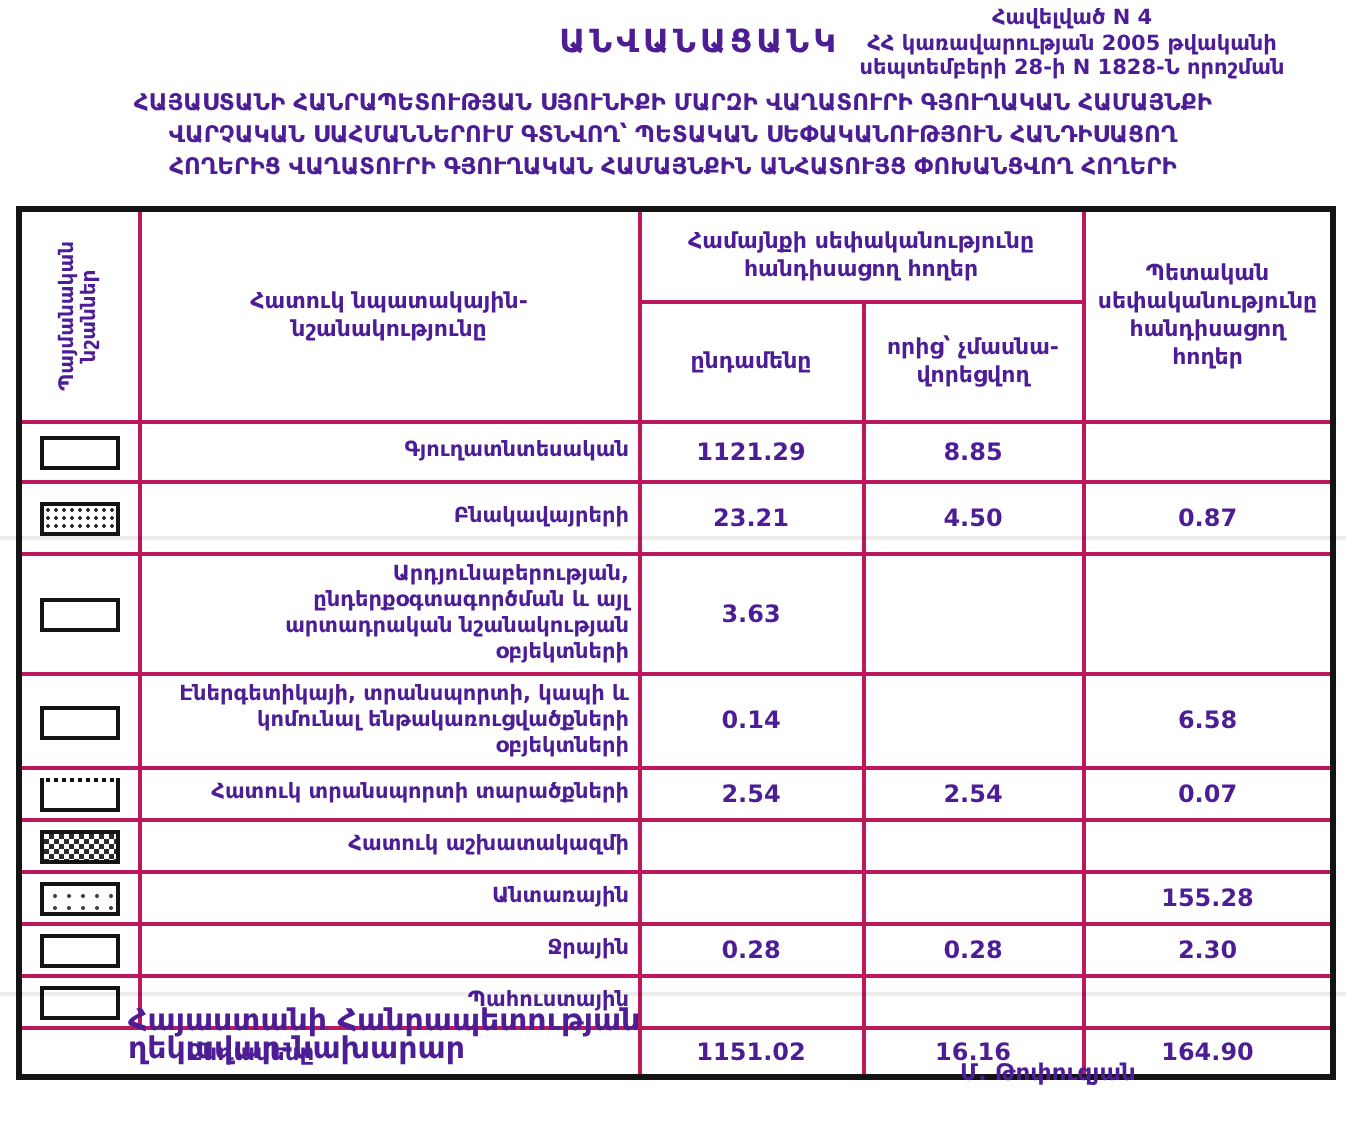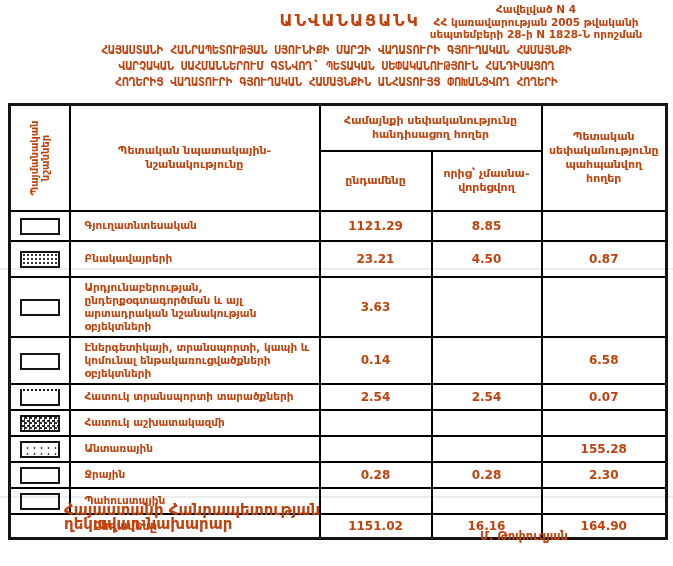--- a/index.html
+++ b/index.html
@@ -3,21 +3,21 @@
 <meta charset="utf-8">
 <style>
   * { margin: 0; padding: 0; box-sizing: border-box; }
   html, body { background: #e8e8e8; }
   .page {
     position: relative;
     width: 673px;
     height: 566px;
     background: #ffffff;
     font-family: "DejaVu Sans", sans-serif;
-    color: #c2410c;
+    color: #4c1d95;
     overflow: hidden;
   }
 
   
   .appendix {
     position: absolute;
     top: 3px;
     right: 6px;
     width: 262px;
     text-align: center;
@@ -37,35 +37,34 @@
   }
   .subtitle {
     position: absolute;
     top: 43px;
     left: 0;
     width: 100%;
     text-align: center;
     font-size: 11.5px;
     font-weight: 700;
     line-height: 16px;
-    font-family: Liberation Mono, monospace;
   }
 
   
   table.land-table {
     position: absolute;
     top: 103px;
     left: 8px;
     width: 657px;
     border-collapse: collapse;
     table-layout: fixed;
     border: 3px solid #141414;
   }
   .land-table th, .land-table td {
-    border: 2px solid #000000;
+    border: 2px solid #be185d;
     font-weight: 700;
     vertical-align: middle;
   }
   col.c-sym   { width: 60px; }
   col.c-name  { width: 250px; }
   col.c-tot   { width: 112px; }
   col.c-priv  { width: 110px; }
   col.c-state { width: 125px; }
 
   .land-table thead th { text-align: center; font-size: 11px; line-height: 14px; padding: 2px 6px; }
@@ -101,21 +100,21 @@
   .legend-box[data-pattern="dark-checker-box"] {
     background: repeating-conic-gradient(#2b2b2b 0% 25%, #ffffff 0% 50%);
     background-size: 5px 5px;
   }
   .legend-box[data-pattern="sparse-dots-box"] {
     background-image: radial-gradient(#444 1px, transparent 1.2px);
     background-size: 7px 6px;
     background-position: 2px 2px;
   }
 
-  td.name-cell { font-size: 10.5px; line-height: 13px; padding: 3px 4px 3px 14px; text-align: left; }
+  td.name-cell { font-size: 10.5px; line-height: 13px; padding: 3px 4px 3px 14px; text-align: right; }
   td.num-cell  { font-size: 12px; text-align: center; padding: 4px; }
 
   tr.row-h30 { height: 30px; }
   tr.row-h28 { height: 36px; }
   tr.row-h42 { height: 42px; }
   tr.row-h40 { height: 40px; }
   tr.row-h26 { height: 26px; }
   tr.total-row { height: 23px; }
   td.total-label { font-size: 11.5px; text-align: left; padding-left: 82px; }
 
@@ -166,23 +165,23 @@
         <col class="c-priv">
         <col class="c-state">
     </colgroup>
     <thead>
       <tr>
         <th class="h-sym" rowspan="2">
           <div class="vtext-wrap">
             <div class="vtext">Պայմանական նշաններ</div>
           </div>
         </th>
-        <th rowspan="2">Պետական նպատակային-նշանակությունը</th>
+        <th rowspan="2">Հատուկ նպատակային-նշանակությունը</th>
         <th class="h-group" colspan="2">Համայնքի սեփականությունը հանդիսացող հողեր</th>
-        <th rowspan="2">Պետական սեփականությունը պահպանվող հողեր</th>
+        <th rowspan="2">Պետական սեփականությունը հանդիսացող հողեր</th>
       </tr>
       <tr>
         <th class="h-sub">ընդամենը</th>
         <th class="h-sub">որից՝ չմասնա-
 վորեցվող</th>
       </tr>
     </thead>
     <tbody>
       <tr class="row-h30">
         <td class="sym-cell"><span class="legend-box" data-pattern="empty-box"></span></td>

